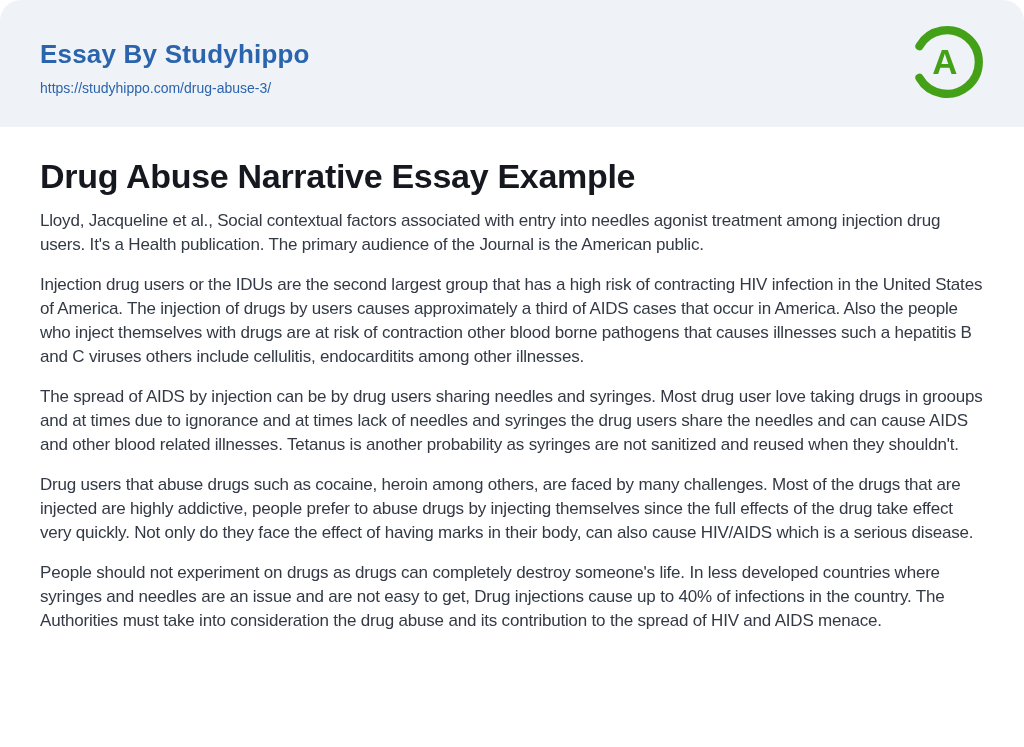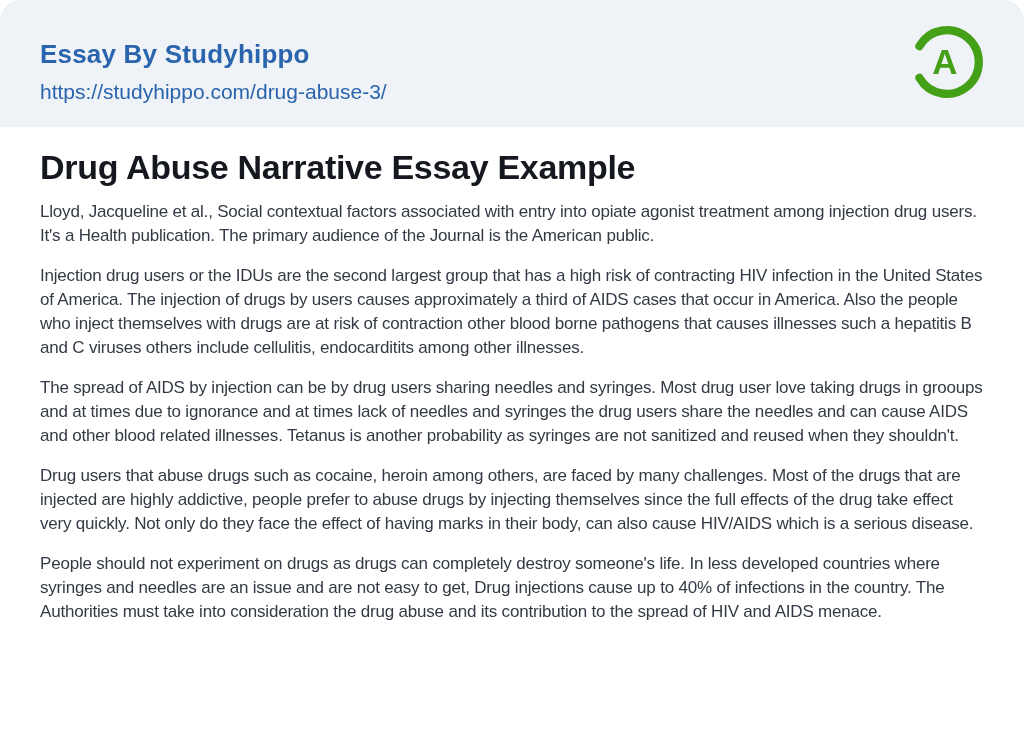--- a/index.html
+++ b/index.html
@@ -33,21 +33,21 @@
   .site-title{
     font-size:26px;
     font-weight:700;
     color:var(--link-blue);
     letter-spacing:0.2px;
     line-height:1.15;
   }
   .page-url{
     display:inline-block;
     margin-top:10px;
-    font-size:21px;
+    font-size:14px;
     color:var(--link-blue);
     text-decoration:none;
     cursor:pointer;
   }
   .logo{
     position:absolute;
     top:23px;
     right:38px;
     width:78px;
     height:78px;
@@ -69,20 +69,21 @@
   .content{
     padding:21px 40px 0 40px;
   }
   .essay-title{
     font-size:34px;
     font-weight:700;
     color:var(--title-color);
     letter-spacing:-0.3px;
     margin-bottom:13px;
     line-height:1.15;
+    margin-top:9px;
   }
   .essay-body p{
     font-size:17px;
     line-height:24px;
     letter-spacing:-0.2px;
     color:var(--body-text);
     margin-bottom:16px;
     max-width:948px;
   }
 </style>
@@ -100,21 +101,21 @@
       <svg viewBox="0 0 76 76">
         <path class="logo-ring" d="M 11.15 22.5 A 31 31 0 1 1 11.15 53.5"></path>
         <text class="logo-letter" x="36" y="50" text-anchor="middle">A</text>
       </svg>
     </div>
   </header>
 
   <main class="content">
     <h1 class="essay-title">Drug Abuse Narrative Essay Example</h1>
     <div class="essay-body">
-        <p>Lloyd, Jacqueline et al., Social contextual factors associated with entry into opiate agonist treatment among injection drug users. It's a Health publication. The primary audience of the Journal is the American public.</p>
+        <p>Lloyd, Jacqueline et al., Social contextual factors associated with entry into needles agonist treatment among injection drug users. It's a Health publication. The primary audience of the Journal is the American public.</p>
         <p>Injection drug users or the IDUs are the second largest group that has a high risk of contracting HIV infection in the United States of America. The injection of drugs by users causes approximately a third of AIDS cases that occur in America. Also the people who inject themselves with drugs are at risk of contraction other blood borne pathogens that causes illnesses such a hepatitis B and C viruses others include cellulitis, endocarditits among other illnesses.</p>
         <p>The spread of AIDS by injection can be by drug users sharing needles and syringes. Most drug user love taking drugs in grooups and at times due to ignorance and at times lack of needles and syringes the drug users share the needles and can cause AIDS and other blood related illnesses. Tetanus is another probability as syringes are not sanitized and reused when they shouldn't.</p>
         <p>Drug users that abuse drugs such as cocaine, heroin among others, are faced by many challenges. Most of the drugs that are injected are highly addictive, people prefer to abuse drugs by injecting themselves since the full effects of the drug take effect very quickly. Not only do they face the effect of having marks in their body, can also cause HIV/AIDS which is a serious disease.</p>
         <p>People should not experiment on drugs as drugs can completely destroy someone's life. In less developed countries where syringes and needles are an issue and are not easy to get, Drug injections cause up to 40% of infections in the country. The Authorities must take into consideration the drug abuse and its contribution to the spread of HIV and AIDS menace.</p>
       </div>
   </main>
 
 </div>
 
 </body></html>

